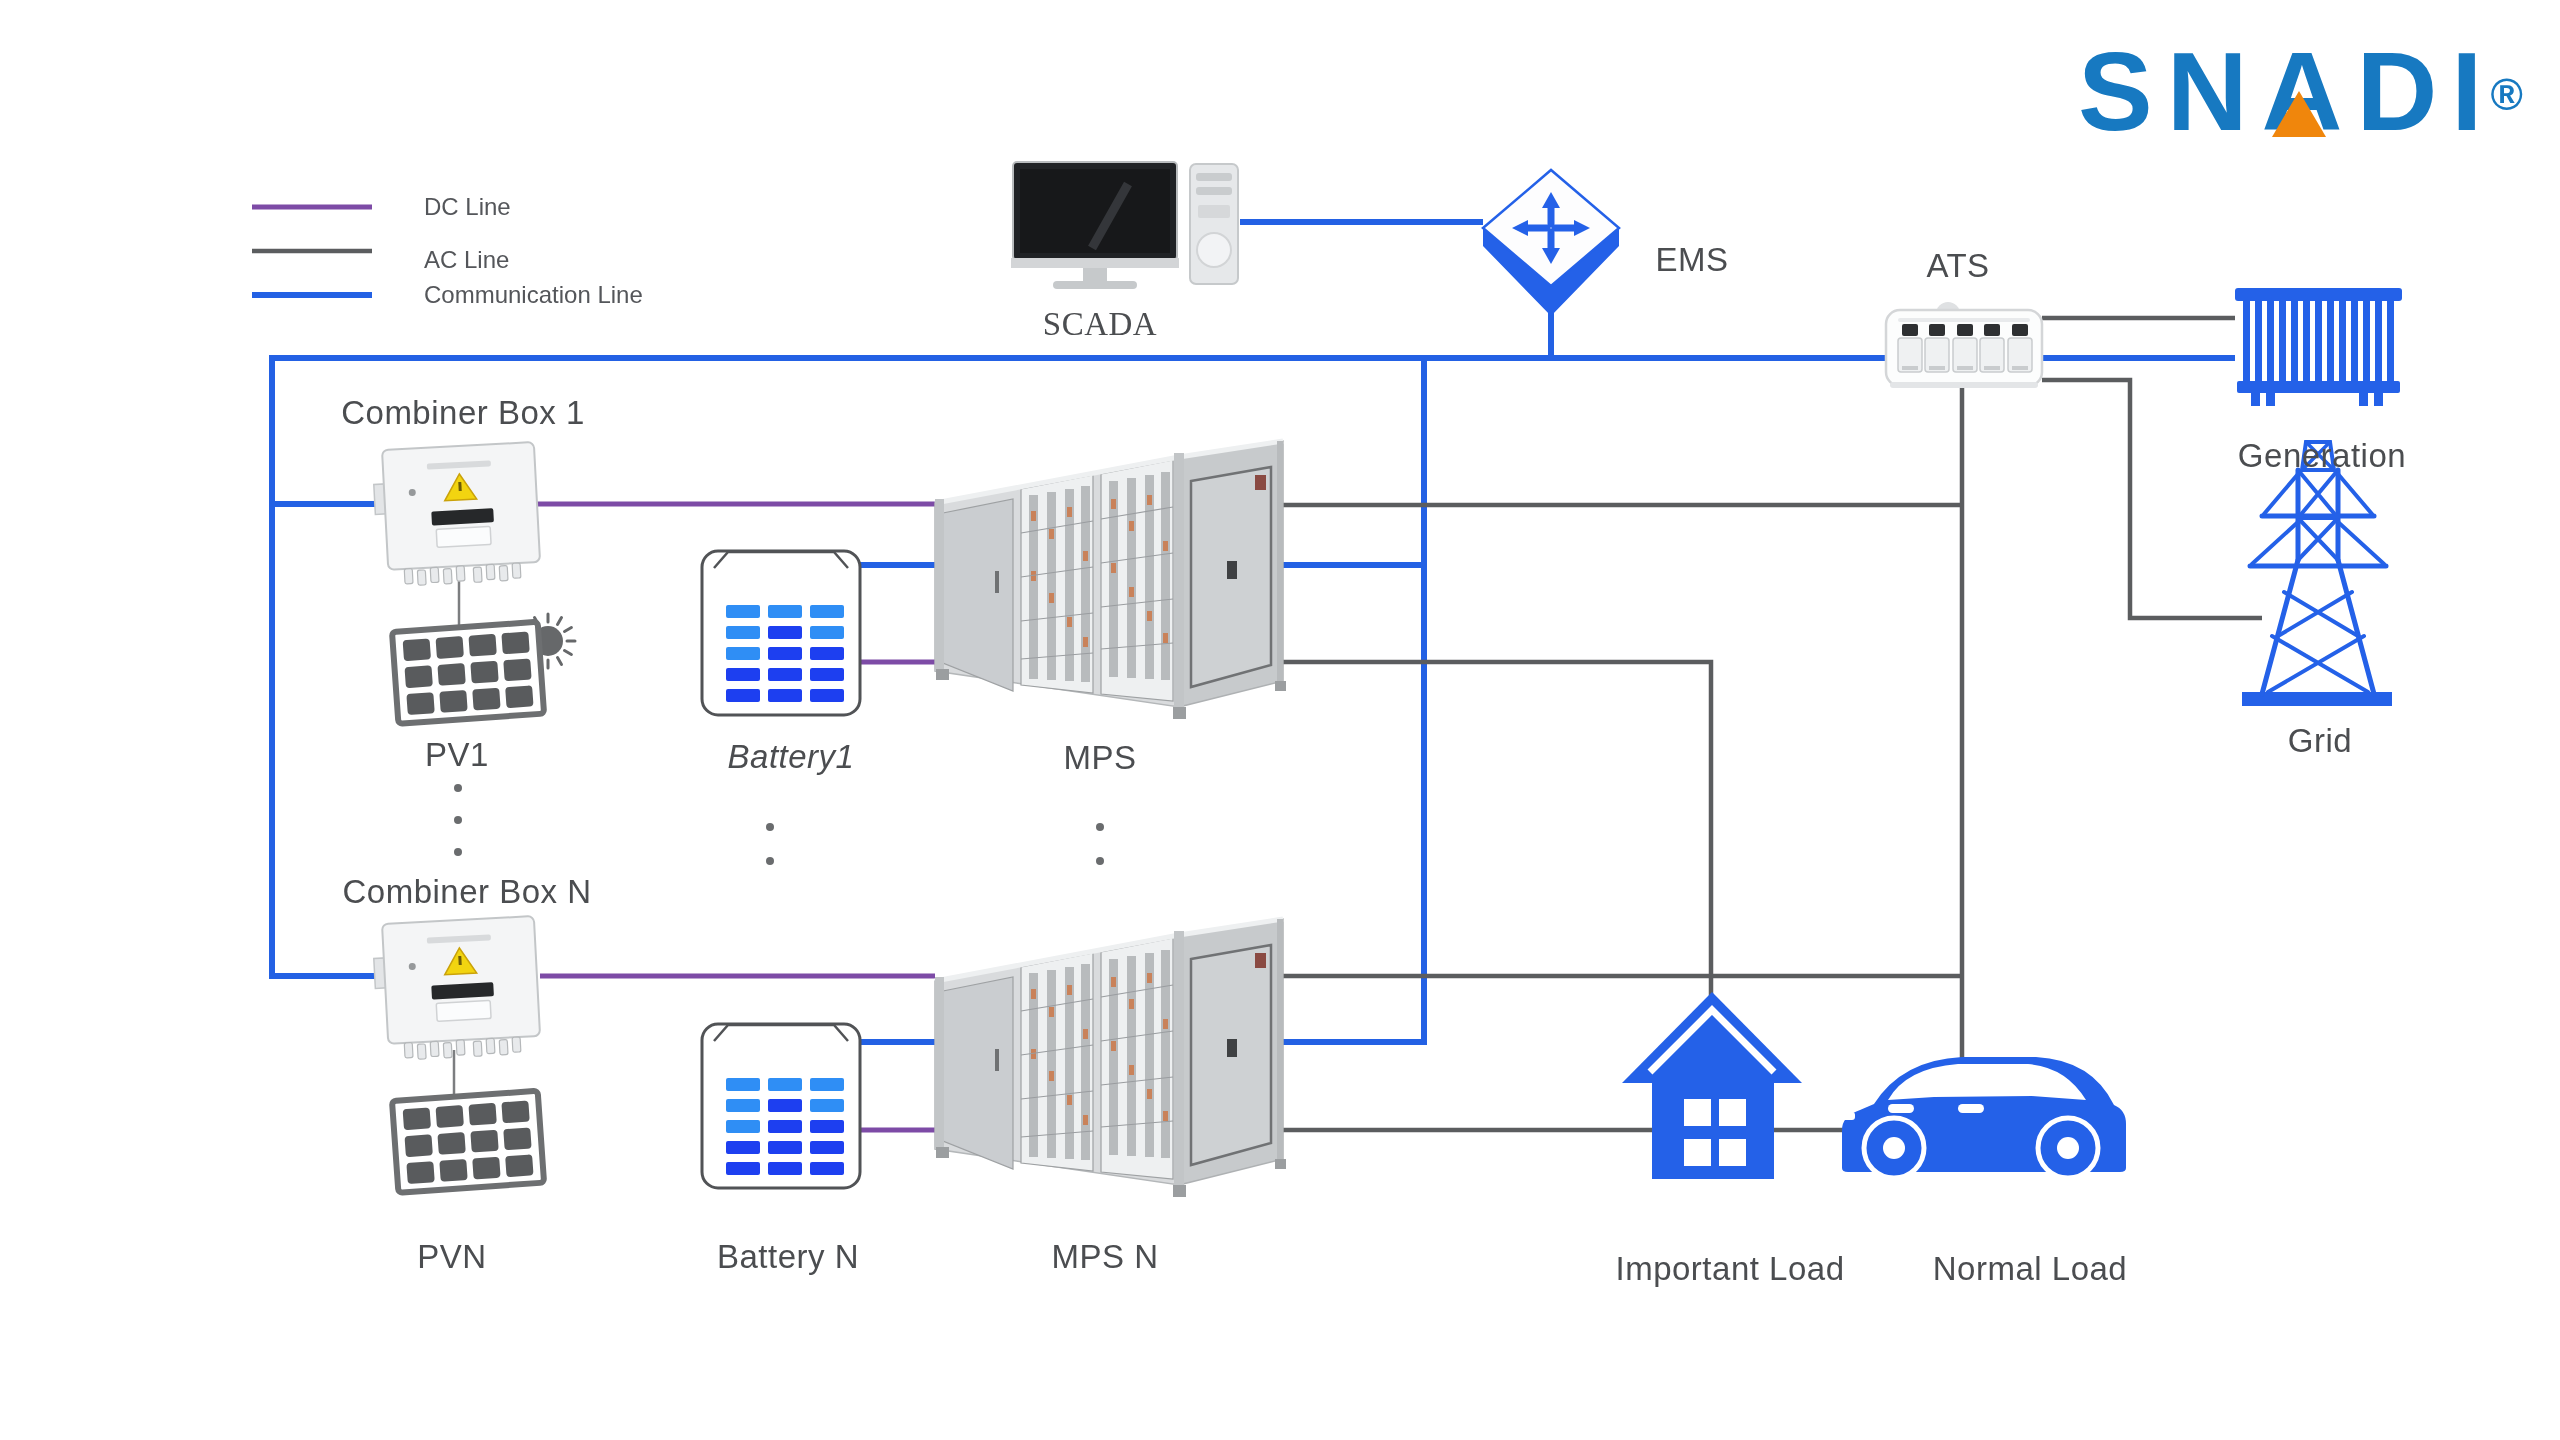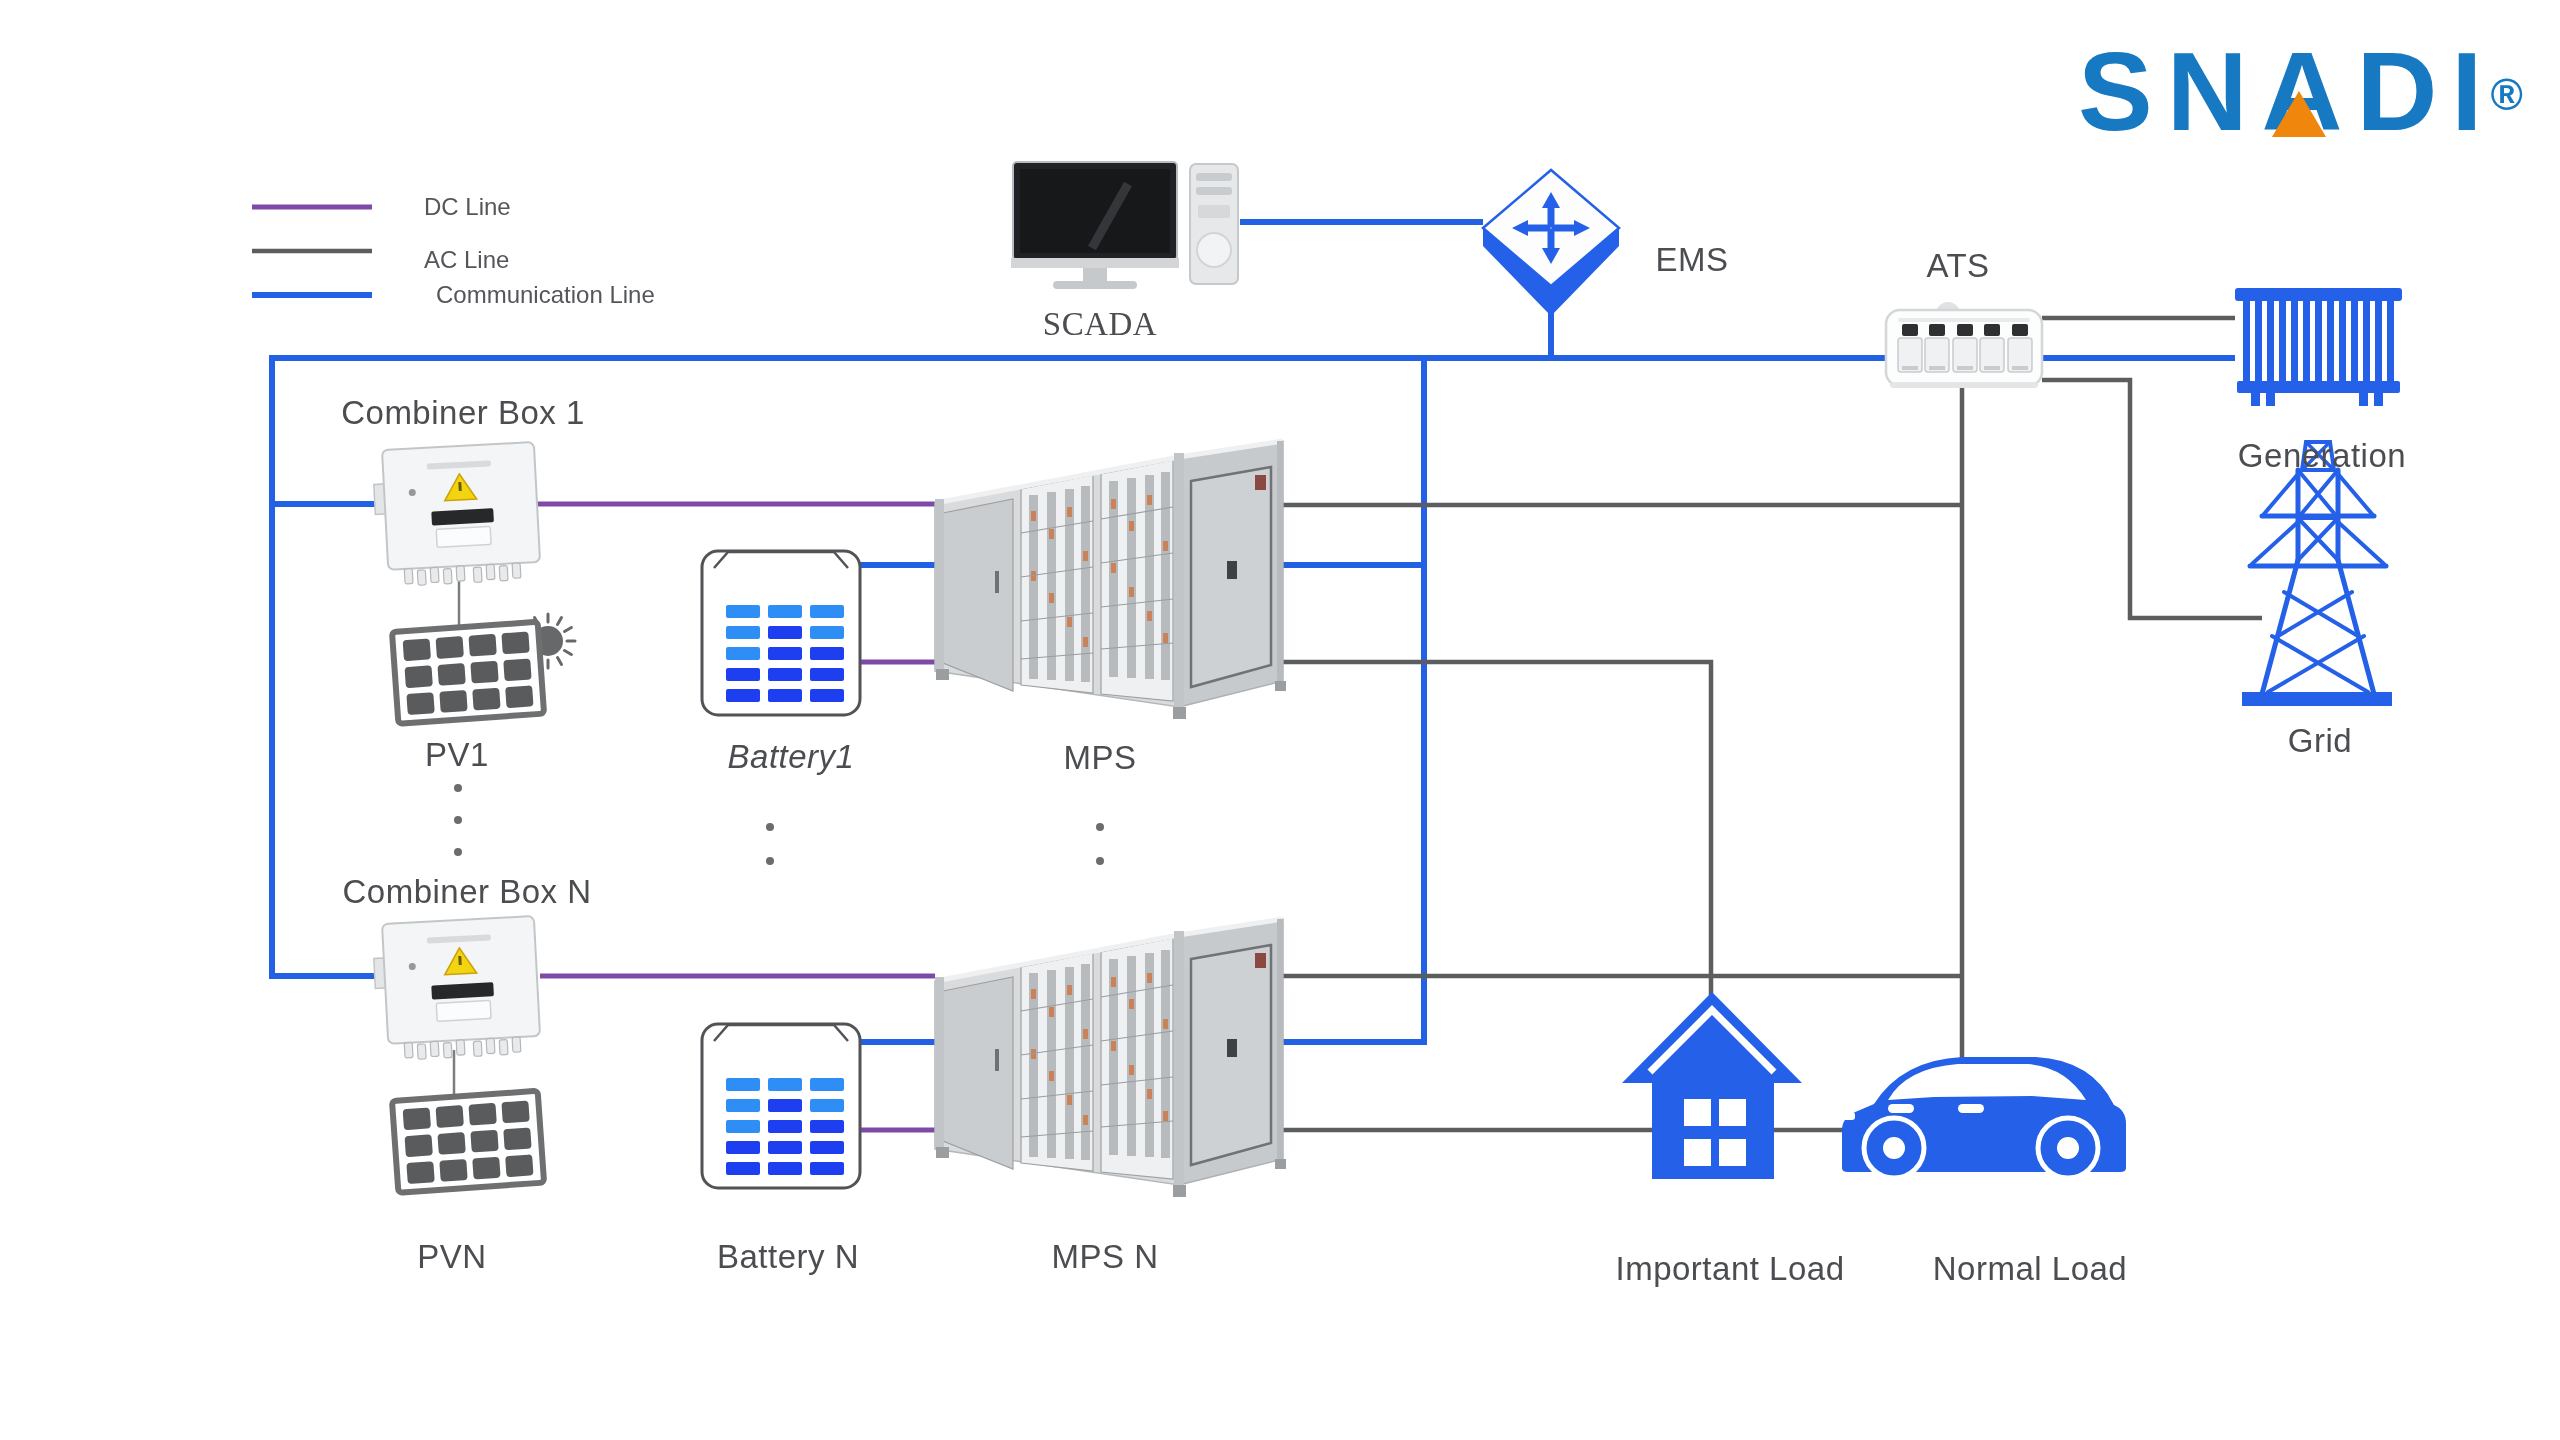--- a/index.html
+++ b/index.html
@@ -365,21 +365,21 @@
     <rect x="1842" y="1112" width="13" height="8" rx="3" fill="#ffffff"></rect>
     <circle cx="1894" cy="1148" r="30" fill="#2461e8" stroke="#ffffff" stroke-width="5"></circle>
     <circle cx="1894" cy="1148" r="11" fill="#ffffff"></circle>
     <circle cx="2068" cy="1148" r="30" fill="#2461e8" stroke="#ffffff" stroke-width="5"></circle>
     <circle cx="2068" cy="1148" r="11" fill="#ffffff"></circle>
   </g>
 </svg>
 
 <div class="legend-lbl" style="left:424px;top:207px;">DC Line</div>
 <div class="legend-lbl" style="left:424px;top:260px;">AC Line</div>
-<div class="legend-lbl" style="left:436px;top:295px;">Communication Line</div>
+<div class="legend-lbl" style="left:424px;top:295px;">Communication Line</div>
 
 <div class="lbl" style="left:1100px;top:324px;font-family:Liberation Serif, serif;">SCADA</div>
 <div class="lbl" style="left:1676px;top:260px;margin-left:16px;">EMS</div>
 <div class="lbl" style="left:1958px;top:266px;">ATS</div>
 <div class="lbl" style="left:2322px;top:456px;">Generation</div>
 <div class="lbl" style="left:2320px;top:741px;">Grid</div>
 <div class="lbl" style="left:463px;top:413px;">Combiner Box 1</div>
 <div class="lbl" style="left:467px;top:892px;">Combiner Box N</div>
 <div class="lbl" style="left:457px;top:755px;">PV1</div>
 <div class="lbl" style="left:452px;top:1257px;">PVN</div>

